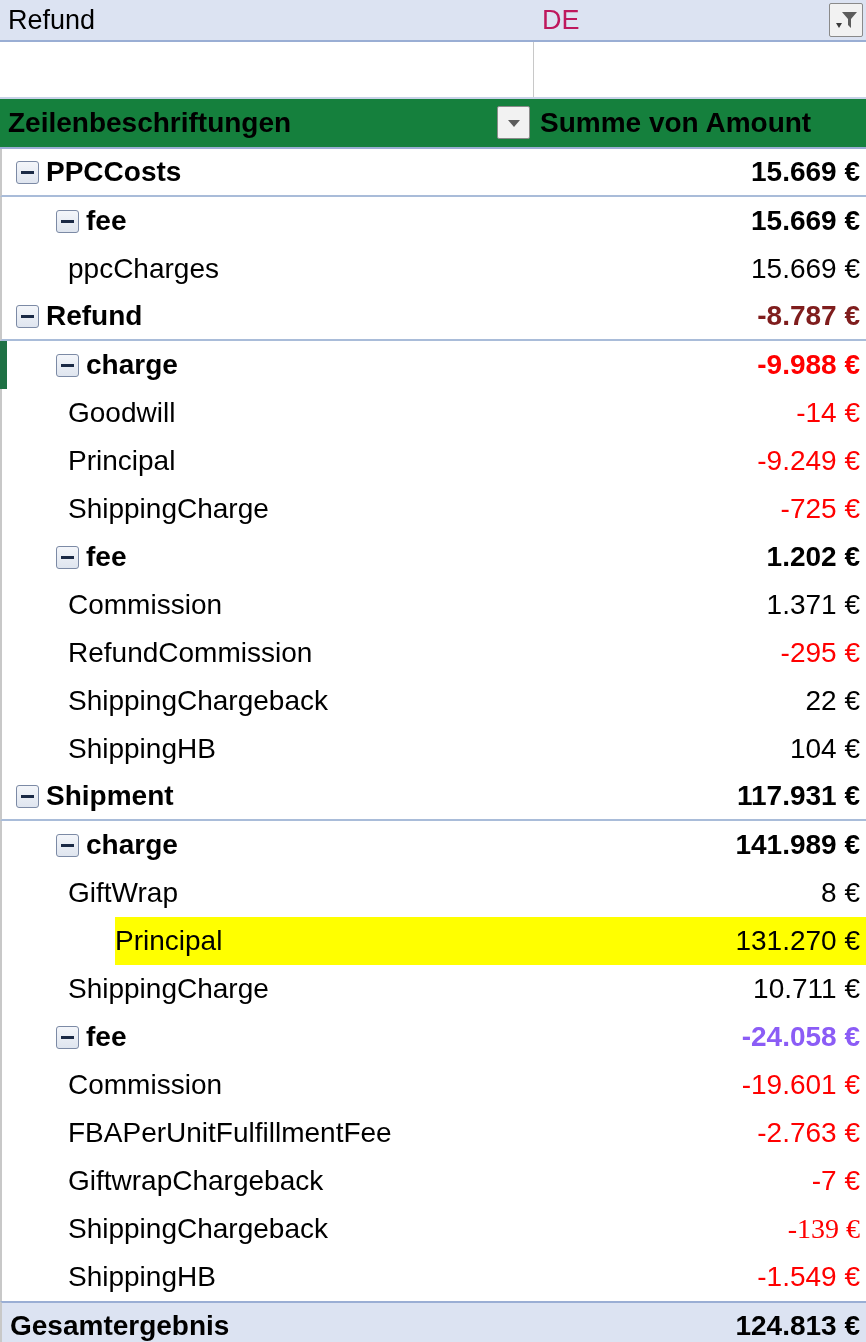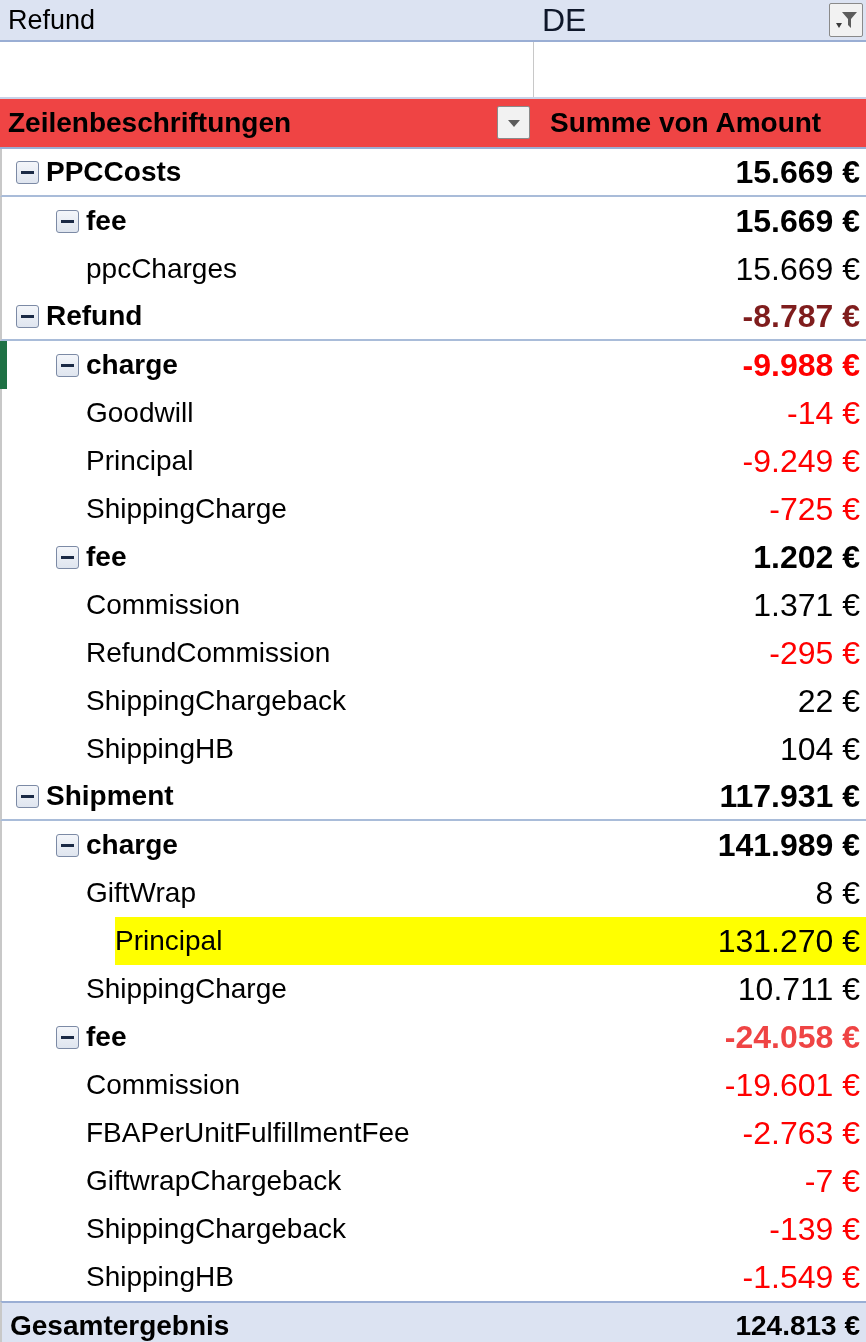--- a/index.html
+++ b/index.html
@@ -29,22 +29,22 @@
     box-sizing: border-box;
     font-size: 27px;
     color: #000;
     line-height: 1;
     white-space: nowrap;
   }
   .filter-value {
     flex: 1;
     padding-left: 8px;
     box-sizing: border-box;
-    font-size: 32px;
-    color: #0f172a;
+    font-size: 27px;
+    color: #be185d;
     line-height: 1;
     white-space: nowrap;
   }
   .filter-btn {
     position: absolute;
     right: 3px;
     top: 3px;
     width: 34px;
     height: 34px;
     background: #f2f2f2;
@@ -69,25 +69,24 @@
     box-sizing: border-box;
   }
   .spacer-cell-right {
     flex: 1;
   }
 
   
   .col-header {
     position: relative;
     height: 48px;
-    background: #ef4444;
+    background: #15803d;
     border-bottom: 2px solid #9aaed4;
     display: flex;
     align-items: center;
-    gap: 10px;
   }
   .col-header-left {
     width: 534px;
     position: relative;
     box-sizing: border-box;
     padding-left: 8px;
     display: flex;
     align-items: center;
     height: 100%;
   }
@@ -157,29 +156,29 @@
     position: relative;
   }
   .cell-value {
     flex: 1;
     box-sizing: border-box;
     height: 100%;
     display: flex;
     align-items: center;
     justify-content: flex-end;
     padding-right: 6px;
-    font-size: 32px;
+    font-size: 28px;
     color: #000;
     white-space: nowrap;
   }
 
   
   .lvl0 .cell-label { padding-left: 14px; }
   .lvl1 .cell-label { padding-left: 54px; }
-  .lvl2 .cell-label { padding-left: 84px; }
+  .lvl2 .cell-label { padding-left: 66px; }
 
   .row-text {
     font-size: 28px;
     line-height: 1;
     color: #000;
     white-space: nowrap;
   }
   .lvl0 .row-text, .lvl1 .row-text { font-weight: bold; }
   .lvl0 .cell-value, .lvl1 .cell-value { font-weight: bold; }
   .lvl2 .row-text { font-weight: normal; }
@@ -412,21 +411,21 @@
       </div>
       <div class="cell-value">10.711 €</div>
     </div>
     <div class="row lvl1 neg">
       <div class="cell-label">
         <span class="pm-btn">
           <span class="bar"></span>
         </span>
         <span class="row-text">fee</span>
       </div>
-      <div class="cell-value" style="color: #ef4444; text-align: center;">-24.058 €</div>
+      <div class="cell-value" style="color: #8b5cf6; text-align: center;">-24.058 €</div>
     </div>
     <div class="row lvl2 neg">
       <div class="cell-label">
         <span class="row-text">Commission</span>
       </div>
       <div class="cell-value" style="color: rgb(255, 0, 0);">-19.601 €</div>
     </div>
     <div class="row lvl2 neg">
       <div class="cell-label">
         <span class="row-text">FBAPerUnitFulfillmentFee</span>
@@ -436,21 +435,21 @@
     <div class="row lvl2 neg">
       <div class="cell-label">
         <span class="row-text">GiftwrapChargeback</span>
       </div>
       <div class="cell-value" style="color: rgb(255, 0, 0);">-7 €</div>
     </div>
     <div class="row lvl2 neg">
       <div class="cell-label">
         <span class="row-text">ShippingChargeback</span>
       </div>
-      <div class="cell-value" style="color: rgb(255, 0, 0);">-139 €</div>
+      <div class="cell-value" style="color: rgb(255, 0, 0); font-family: Liberation Serif, serif;">-139 €</div>
     </div>
     <div class="row lvl2 neg">
       <div class="cell-label">
         <span class="row-text">ShippingHB</span>
       </div>
       <div class="cell-value" style="color: rgb(255, 0, 0);">-1.549 €</div>
     </div>
   </div>
 
 <div class="total-row">

